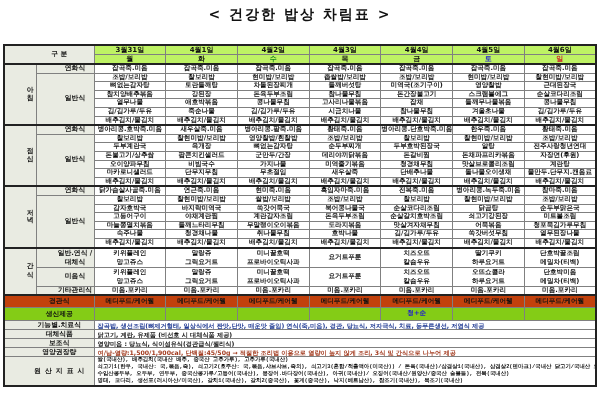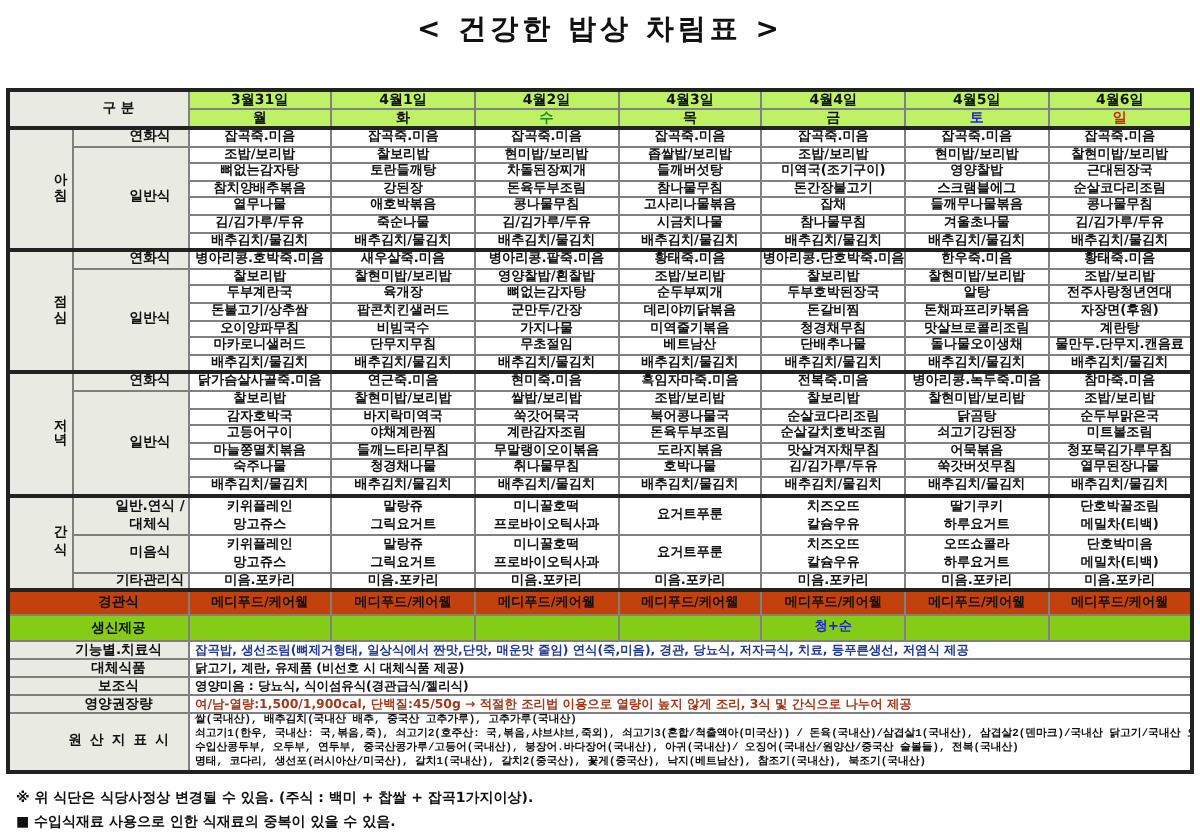--- a/index.html
+++ b/index.html
@@ -177,21 +177,21 @@
           <td class="mc">가지나물</td>
           <td class="mc">미역줄기볶음</td>
           <td class="mc">청경채무침</td>
           <td class="mc">맛살브로콜리조림</td>
           <td class="mc">계란탕</td>
         </tr>
         <tr class="r-menu">
           <td class="mc">마카로니샐러드</td>
           <td class="mc">단무지무침</td>
           <td class="mc">무초절임</td>
-          <td class="mc">베트남산</td>
+          <td class="mc">새우살죽</td>
           <td class="mc">단배추나물</td>
           <td class="mc">돌나물오이생채</td>
           <td class="mc">물만두.단무지.캔음료</td>
         </tr>
         <tr class="r-menu">
           <td class="mc">배추김치/물김치</td>
           <td class="mc">배추김치/물김치</td>
           <td class="mc">배추김치/물김치</td>
           <td class="mc">배추김치/물김치</td>
           <td class="mc">배추김치/물김치</td>
@@ -330,17 +330,13 @@
         <tr class="r-info">
           <td class="lbl" colspan="2">영양권장량</td>
           <td class="wide" colspan="7" style="color:#a33a1e">여/남-열량:1,500/1,900cal, 단백질:45/50g → 적절한 조리법 이용으로 열량이 높지 않게 조리, 3식 및 간식으로 나누어 제공</td>
         </tr>
         <tr class="r-origin">
           <td class="lbl" colspan="2">원 산 지 표 시</td>
           <td class="wide tiny" colspan="7">쌀(국내산), 배추김치(국내산 배추, 중국산 고추가루), 고추가루(국내산)<br>쇠고기1(한우, 국내산: 국,볶음,죽), 쇠고기2(호주산: 국,볶음,샤브샤브,죽외), 쇠고기3(혼합/척출액아(미국산)) / 돈육(국내산)/삼겹살1(국내산), 삼겹살2(덴마크)/국내산 닭고기/국내산 오리,<br>수입산콩두부, 오두부, 연두부, 중국산콩가루/고등어(국내산), 붕장어.바다장어(국내산), 아귀(국내산)/ 오징어(국내산/원양산/중국산 술볼들), 전복(국내산)<br>명태, 코다리, 생선포(러시아산/미국산), 갈치1(국내산), 갈치2(중국산), 꽃게(중국산), 낙지(베트남산), 참조기(국내산), 북조기(국내산)</td>
         </tr>
       </tbody>
     </table>
-  <div class="footnotes">
-    <div>※ 위 식단은 식당사정상 변경될 수 있음. (주식 : 백미 + 찹쌀 + 잡곡1가지이상).</div>
-    <div>■ 수입식재료 사용으로 인한 식재료의 중복이 있을 수 있음.</div>
-  </div>
 </div>
 
 </body></html>

